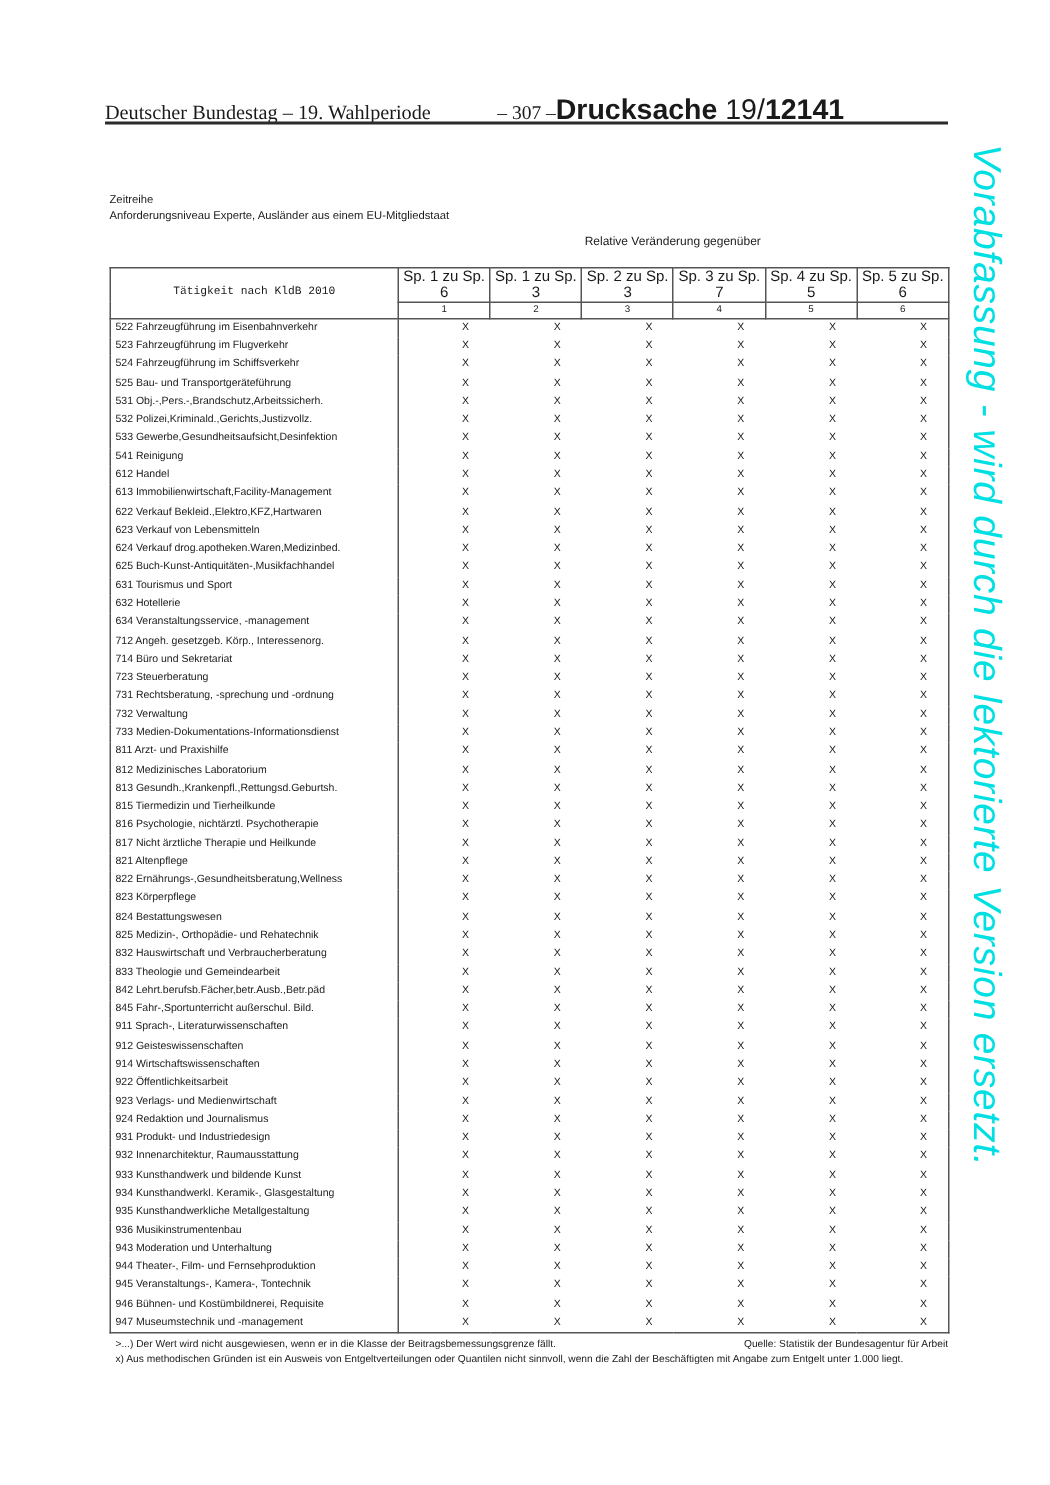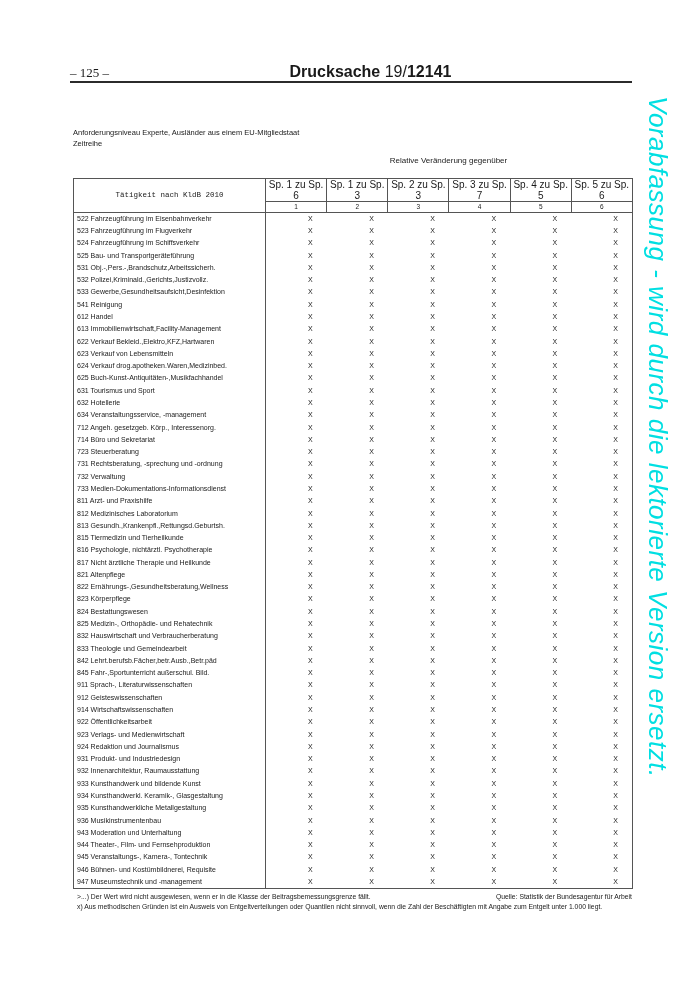--- a/index.html
+++ b/index.html
@@ -4,21 +4,21 @@
 <style>
   html,body{margin:0;padding:0;}
   body{
     width:700px;height:990px;background:#ffffff;position:relative;
     font-family:"Liberation Sans", sans-serif;color:#1a1a1a;overflow:hidden;
   }
   
   .page-header{position:absolute;left:70px;top:63px;width:562px;display:flex;align-items:baseline;}
   .ph-left{flex:1;font-family:"Liberation Serif", serif;font-size:13.5px;}
   .ph-center{font-family:"Liberation Serif", serif;font-size:13px;text-align:center;}
-  .ph-right{flex:1;text-align:center;font-size:16px;font-weight:bold;white-space:nowrap;}
+  .ph-right{flex:1;text-align:left;font-size:19px;font-weight:bold;white-space:nowrap;}
   .ph-right .prefix{font-weight:400;}
   .header-rule{position:absolute;left:70px;top:81px;width:562px;height:2px;background:#2b2b2b;}
   
   .watermark{
     position:absolute;top:96px;left:642px;height:812px;
     writing-mode:vertical-rl;text-orientation:mixed;white-space:nowrap;
     font-style:italic;font-size:26px;letter-spacing:0.5px;color:#00dfe2;
   }
   
   .content{position:absolute;left:73px;top:120px;width:559px;}
@@ -39,31 +39,32 @@
   .tbl td.val-last{border-right:1px solid #555;padding-right:14px;}
   .tbl tbody tr:last-child td{border-bottom:1px solid #555;}
   
   .footnotes{margin-top:3px;font-size:6.8px;line-height:1.4;padding-left:4px;}
   .fn-line1{display:flex;justify-content:space-between;}
 </style>
 </head>
 <body>
 
 <div class="page-header">
-  <span class="ph-center">– 125 –</span>
+  <span class="ph-left">Deutscher Bundestag – 19. Wahlperiode</span>
+  <span class="ph-center">– 307 –</span>
   <span class="ph-right"><span>Drucksache </span><span class="prefix">19/</span><span>12141</span></span>
 </div>
 <div class="header-rule"></div>
 
 <div class="watermark" style="color: rgb(0, 223, 226);">Vorabfassung - wird durch die lektorierte Version ersetzt.</div>
 
 <div class="content">
   <div class="subtitles">
+    <div>Zeitreihe</div>
     <div>Anforderungsniveau Experte, Ausländer aus einem EU-Mitgliedstaat</div>
-    <div>Zeitreihe</div>
   </div>
   <div class="group-header">Relative Veränderung gegenüber</div>
 
   <table class="tbl">
     <colgroup>
       <col class="c-name">
         <col class="c-val">
         <col class="c-val">
         <col class="c-val">
         <col class="c-val">

